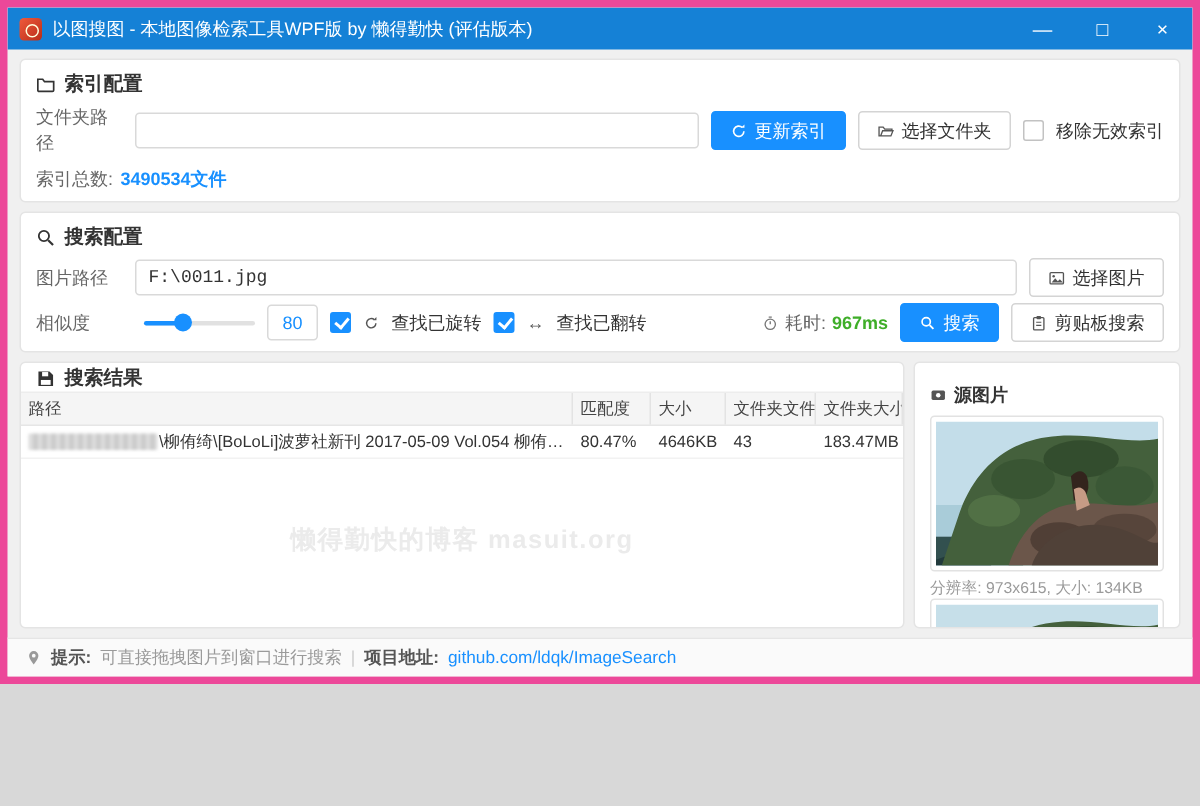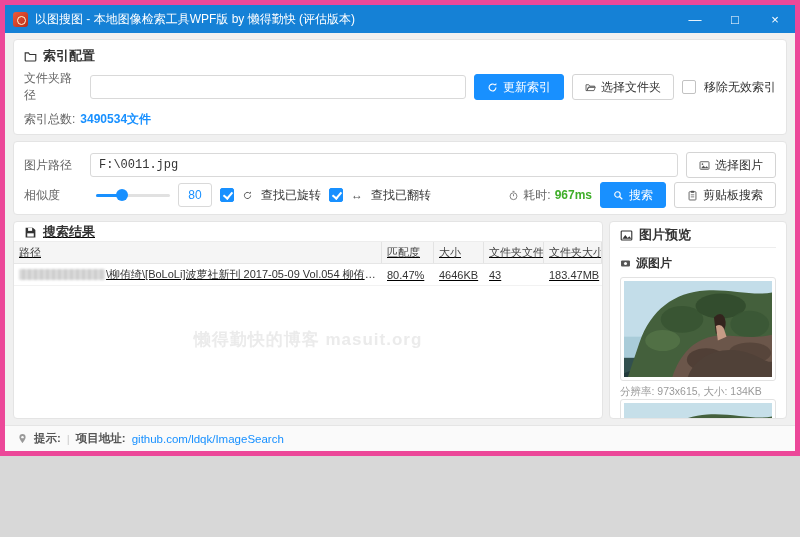--- a/index.html
+++ b/index.html
@@ -61,21 +61,21 @@
     justify-content:center; flex:0 0 auto;}
   .inline-ic{ color:#555; display:inline-flex; align-items:center; }
   .flip-glyph{ font-size:12px; color:#555; }
   .right-group{ margin-left:auto; display:flex; align-items:center; gap:8px;}
   .elapsed{ display:flex; align-items:center; gap:4px; font-size:12px; color:#666;}
   .green{ color:#3fae29; font-weight:bold; }
 
   
   .bottom{ flex:1 1 auto; min-height:0; display:flex; gap:6px; }
   .results-card{ flex:1 1 auto; min-width:0; background:#fff; border:1px solid #e4e4e4;
-    border-radius:4px; display:flex; flex-direction:column; overflow:hidden;text-decoration:underline;}
+    border-radius:4px; display:flex; flex-direction:column; overflow:hidden;}
   .results-title{ padding:6px 10px 5px; border-bottom:1px solid #ededed;}
   .thead,.trow{ display:flex; align-items:stretch; font-size:11px; }
   .thead{ background:#f5f5f5; color:#444; border-bottom:1px solid #e6e6e6;}
   .thead .cell{ border-right:1px solid #e3e3e3; }
   .cell{ padding:3px 5px; white-space:nowrap; overflow:hidden; text-overflow:ellipsis;
     display:flex; align-items:center;}
   .col-path{ flex:1 1 auto; min-width:0;}
   .col-match{ width:52px; flex:0 0 auto;}
   .col-size{ width:50px; flex:0 0 auto;}
   .col-count{ width:60px; flex:0 0 auto;}
@@ -154,20 +154,27 @@
         <span class="checkbox"></span>
         <span class="cb-label">移除无效索引</span>
       </div>
       <div class="total-row">
         <span>索引总数:</span>
         <span class="blue-strong">3490534文件</span>
       </div>
     </div>
 
     <div class="card">
+      <div class="card-title">
+        <svg class="ic" viewBox="0 0 16 16">
+          <circle cx="6.5" cy="6.5" r="4.2" fill="none" stroke="#333" stroke-width="1.5"></circle>
+          <line x1="10" y1="10" x2="14" y2="14" stroke="#333" stroke-width="1.8"></line>
+        </svg>
+        <span>搜索配置</span>
+      </div>
       <div class="form-row">
         <span class="lbl">图片路径</span>
         <input class="text-input" value="F:\0011.jpg" style="">
         <button class="btn">
           <svg class="ic-s ic" viewBox="0 0 16 16">
             <rect x="1.5" y="2.5" width="13" height="11" rx="1" fill="none" stroke="#555" stroke-width="1.3"></rect>
             <circle cx="5" cy="6" r="1.2" fill="#555"></circle>
             <path d="M3 12l3.5-4 2.5 3 2-2 3 3z" fill="#555"></path>
           </svg>
           <span>选择图片</span>
@@ -250,27 +257,20 @@
           <div class="cell col-size">4646KB</div>
           <div class="cell col-count">43</div>
           <div class="cell col-fsize">183.47MB</div>
         </div>
         <div class="results-body">
           <div class="watermark">懒得勤快的博客 masuit.org</div>
         </div>
       </div>
 
       <div class="preview-card">
-        <div class="card-title preview-title">
-          <svg class="ic" viewBox="0 0 16 16">
-            <rect x="1.5" y="2.5" width="13" height="11" rx="1" fill="none" stroke="#333" stroke-width="1.4"></rect>
-            <path d="M3 12l3.5-4.5 3 3.5 2-2 2.5 3z" fill="#333"></path>
-          </svg>
-          <span>图片预览</span>
-        </div>
 
         <div class="sub-label">
           <svg class="ic-s ic" viewBox="0 0 16 16">
             <rect x="1.5" y="3.5" width="13" height="9" rx="1.5" fill="#555"></rect>
             <circle cx="8" cy="8" r="2.2" fill="#fff"></circle>
           </svg>
           <span>源图片</span>
         </div>
         <div class="thumb">
           <svg viewBox="0 0 153 100" preserveAspectRatio="none">
@@ -316,17 +316,18 @@
       </div>
     </div>
   </div>
 
   <div class="statusbar">
     <svg class="ic-s ic" viewBox="0 0 16 16">
       <path d="M8 1.5a4.5 4.5 0 0 1 4.5 4.5c0 3.2-4.5 8.5-4.5 8.5S3.5 9.2 3.5 6A4.5 4.5 0 0 1 8 1.5z" fill="#999"></path>
       <circle cx="8" cy="6" r="1.8" fill="#fafafa"></circle>
     </svg>
     <span class="status-strong">提示:</span>
+    <span class="status-dim">可直接拖拽图片到窗口进行搜索</span>
     <span class="sep">|</span>
     <span class="status-strong">项目地址:</span>
     <a class="status-link" href="#">github.com/ldqk/ImageSearch</a>
   </div>
 </div>
 
 </body></html>

